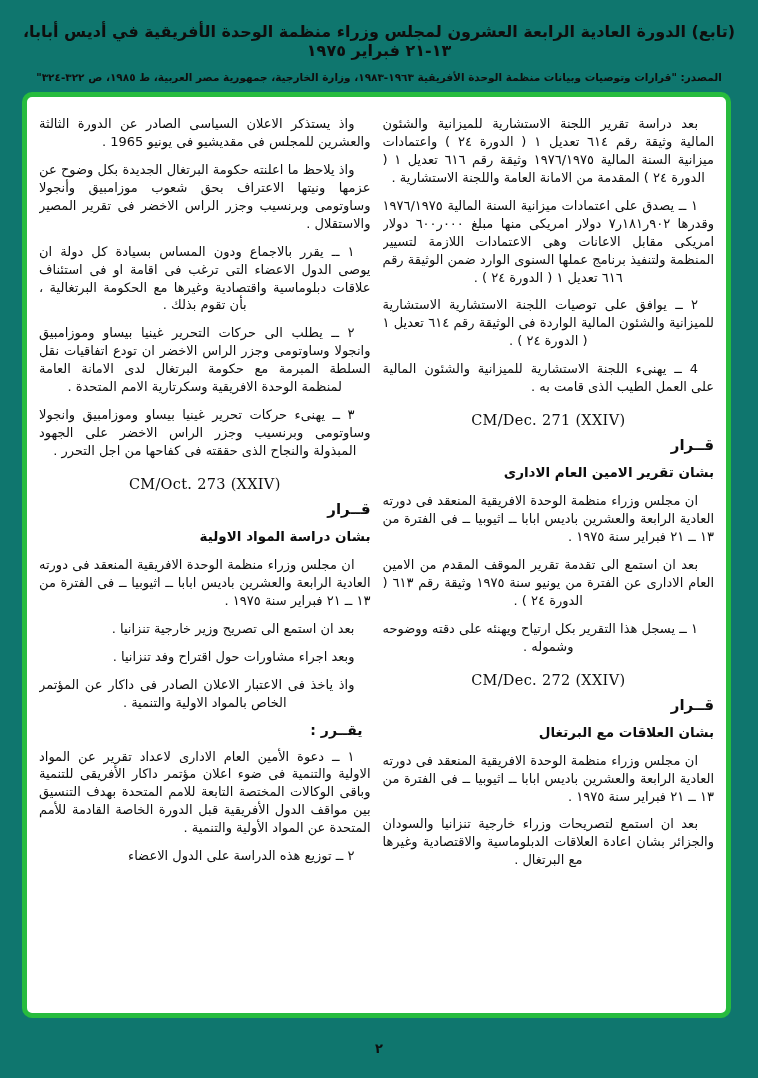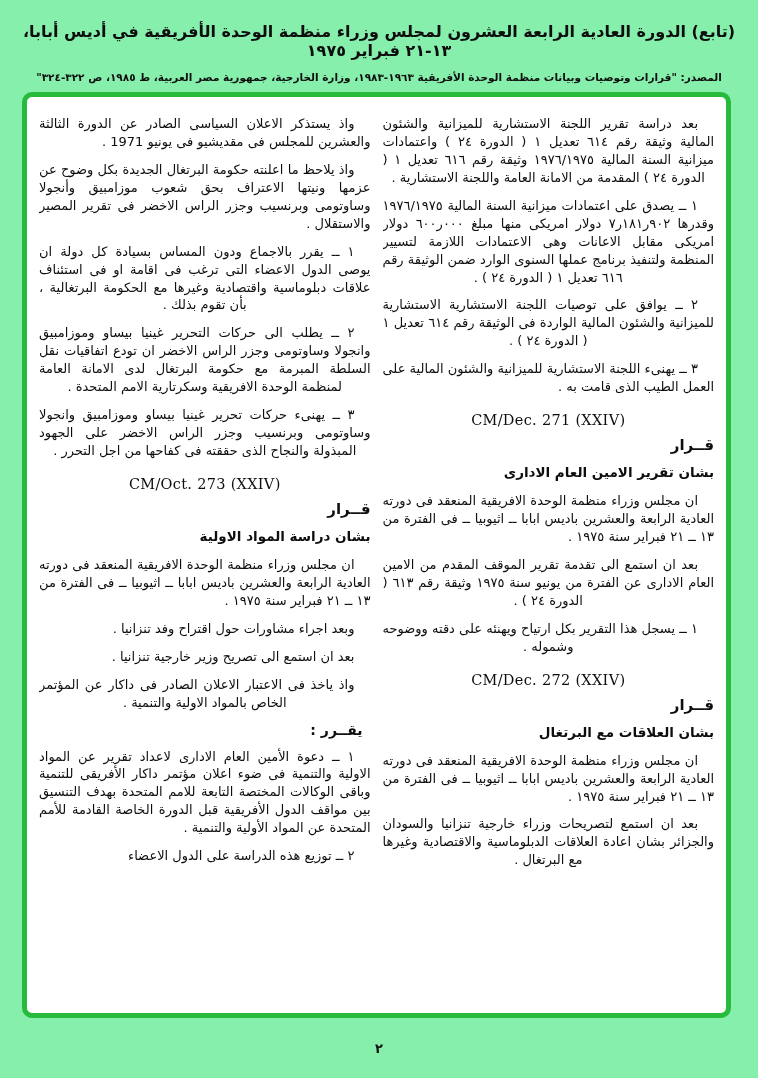--- a/index.html
+++ b/index.html
@@ -4,21 +4,21 @@
 <style>
   html, body {
     margin: 0;
     padding: 0;
     background: #ffffff;
   }
   .page {
     position: relative;
     width: 758px;
     height: 1078px;
-    background: #86efac;
+    background: #0f766e;
     overflow: hidden;
     font-family: "DejaVu Sans", sans-serif;
     color: #0e0e0e;
   }
   
   .header {
     position: absolute;
     top: 22px;
     left: 10px;
     right: 10px;
@@ -111,46 +111,46 @@
     <div class="header-title">(تابع) الدورة العادية الرابعة العشرون لمجلس وزراء منظمة الوحدة الأفريقية في أديس أبابا، ١٣-٢١ فبراير ١٩٧٥</div>
     <div class="header-source">المصدر: "قرارات وتوصيات وبيانات منظمة الوحدة الأفريقية ١٩٦٣-١٩٨٣، وزارة الخارجية، جمهورية مصر العربية، ط ١٩٨٥، ص ٣٢٢-٣٢٤"</div>
   </div>
 
   <div class="frame">
 
     <div class="col">
       <p class="para cl">بعد دراسة تقرير اللجنة الاستشارية للميزانية والشئون المالية وثيقة رقم ٦١٤ تعديل ١ ( الدورة ٢٤ ) واعتمادات ميزانية السنة المالية ١٩٧٦/١٩٧٥ وثيقة رقم ٦١٦ تعديل ١ ( الدورة ٢٤ ) المقدمة من الامانة العامة واللجنة الاستشارية .</p>
       <p class="para cl">١ ــ يصدق على اعتمادات ميزانية السنة المالية ١٩٧٦/١٩٧٥ وقدرها ٩٠٢ر١٨١ر٧ دولار امريكى منها مبلغ ٠٠٠ر٦٠٠ دولار امريكى مقابل الاعانات وهى الاعتمادات اللازمة لتسيير المنظمة ولتنفيذ برنامج عملها السنوى الوارد ضمن الوثيقة رقم ٦١٦ تعديل ١ ( الدورة ٢٤ ) .</p>
       <p class="para cl">٢ ــ يوافق على توصيات اللجنة الاستشارية الاستشارية للميزانية والشئون المالية الواردة فى الوثيقة رقم ٦١٤ تعديل ١ ( الدورة ٢٤ ) .</p>
-      <p class="para">٣ ــ يهنىء اللجنة الاستشارية للميزانية والشئون المالية على العمل الطيب الذى قامت به .</p>
+      <p class="para">4 ــ يهنىء اللجنة الاستشارية للميزانية والشئون المالية على العمل الطيب الذى قامت به .</p>
       <div class="doc-ref">CM/Dec. 271 (XXIV)</div>
       <div class="h-qarar">قــرار</div>
       <div class="h-sub">بشان تقرير الامين العام الادارى</div>
       <p class="para">ان مجلس وزراء منظمة الوحدة الافريقية المنعقد فى دورته العادية الرابعة والعشرين باديس ابابا ــ اثيوبيا ــ فى الفترة من ١٣ ــ ٢١ فبراير سنة ١٩٧٥ .</p>
       <p class="para cl">بعد ان استمع الى تقدمة تقرير الموقف المقدم من الامين العام الادارى عن الفترة من يونيو سنة ١٩٧٥ وثيقة رقم ٦١٣ ( الدورة ٢٤ ) .</p>
       <p class="para cl">١ ــ يسجل هذا التقرير بكل ارتياح ويهنئه على دقته ووضوحه وشموله .</p>
       <div class="doc-ref">CM/Dec. 272 (XXIV)</div>
       <div class="h-qarar">قــرار</div>
       <div class="h-sub">بشان العلاقات مع البرتغال</div>
       <p class="para">ان مجلس وزراء منظمة الوحدة الافريقية المنعقد فى دورته العادية الرابعة والعشرين باديس ابابا ــ اثيوبيا ــ فى الفترة من ١٣ ــ ٢١ فبراير سنة ١٩٧٥ .</p>
       <p class="para cl">بعد ان استمع لتصريحات وزراء خارجية تنزانيا والسودان والجزائر بشان اعادة العلاقات الدبلوماسية والاقتصادية وغيرها مع البرتغال .</p>
     </div>
 
     <div class="col">
-      <p class="para">واذ يستذكر الاعلان السياسى الصادر عن الدورة الثالثة والعشرين للمجلس فى مقديشيو فى يونيو 1971 .</p>
+      <p class="para">واذ يستذكر الاعلان السياسى الصادر عن الدورة الثالثة والعشرين للمجلس فى مقديشيو فى يونيو 1965 .</p>
       <p class="para">واذ يلاحظ ما اعلنته حكومة البرتغال الجديدة بكل وضوح عن عزمها ونيتها الاعتراف بحق شعوب موزامبيق وأنجولا وساوتومى وبرنسيب وجزر الراس الاخضر فى تقرير المصير والاستقلال .</p>
       <p class="para cl">١ ــ يقرر بالاجماع ودون المساس بسيادة كل دولة ان يوصى الدول الاعضاء التى ترغب فى اقامة او فى استئناف علاقات دبلوماسية واقتصادية وغيرها مع الحكومة البرتغالية ، بأن تقوم بذلك .</p>
       <p class="para cl">٢ ــ يطلب الى حركات التحرير غينيا بيساو وموزامبيق وانجولا وساوتومى وجزر الراس الاخضر ان تودع اتفاقيات نقل السلطة المبرمة مع حكومة البرتغال لدى الامانة العامة لمنظمة الوحدة الافريقية وسكرتارية الامم المتحدة .</p>
       <p class="para cl">٣ ــ يهنىء حركات تحرير غينيا بيساو وموزامبيق وانجولا وساوتومى وبرنسيب وجزر الراس الاخضر على الجهود المبذولة والنجاح الذى حققته فى كفاحها من اجل التحرر .</p>
       <div class="doc-ref">CM/Oct. 273 (XXIV)</div>
       <div class="h-qarar">قــرار</div>
       <div class="h-sub">بشان دراسة المواد الاولية</div>
       <p class="para">ان مجلس وزراء منظمة الوحدة الافريقية المنعقد فى دورته العادية الرابعة والعشرين باديس ابابا ــ اثيوبيا ــ فى الفترة من ١٣ ــ ٢١ فبراير سنة ١٩٧٥ .</p>
+      <p class="para">بعد ان استمع الى تصريح وزير خارجية تنزانيا .</p>
       <p class="para">وبعد اجراء مشاورات حول اقتراح وفد تنزانيا .</p>
-      <p class="para">بعد ان استمع الى تصريح وزير خارجية تنزانيا .</p>
       <p class="para cl">واذ ياخذ فى الاعتبار الاعلان الصادر فى داكار عن المؤتمر الخاص بالمواد الاولية والتنمية .</p>
       <div class="label-bold">يقــرر :</div>
       <p class="para">١ ــ دعوة الأمين العام الادارى لاعداد تقرير عن المواد الاولية والتنمية فى ضوء اعلان مؤتمر داكار الأفريقى للتنمية وباقى الوكالات المختصة التابعة للامم المتحدة بهدف التنسيق بين مواقف الدول الأفريقية قبل الدورة الخاصة القادمة للأمم المتحدة عن المواد الأولية والتنمية .</p>
       <p class="para">٢ ــ توزيع هذه الدراسة على الدول الاعضاء</p>
     </div>
 
   </div>
 
   <div class="page-number">٢</div>
 

